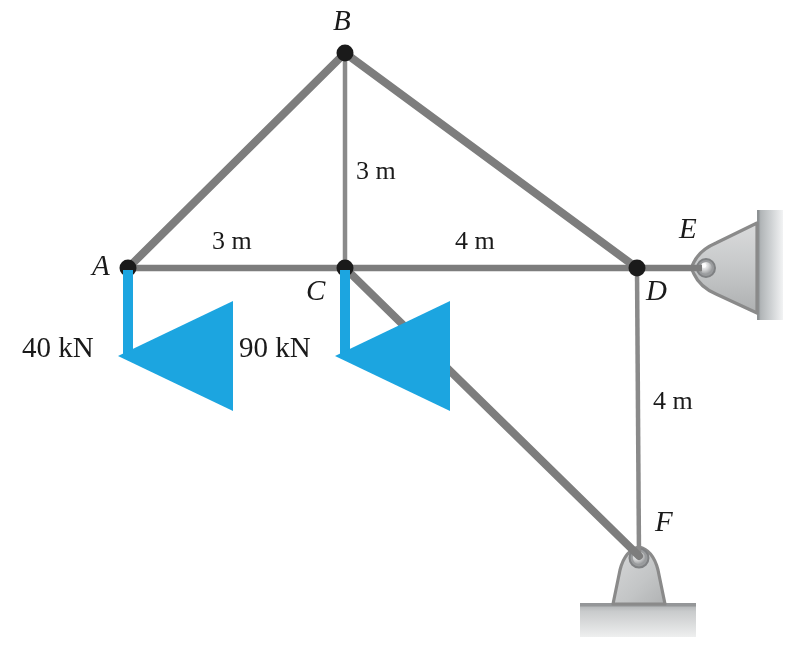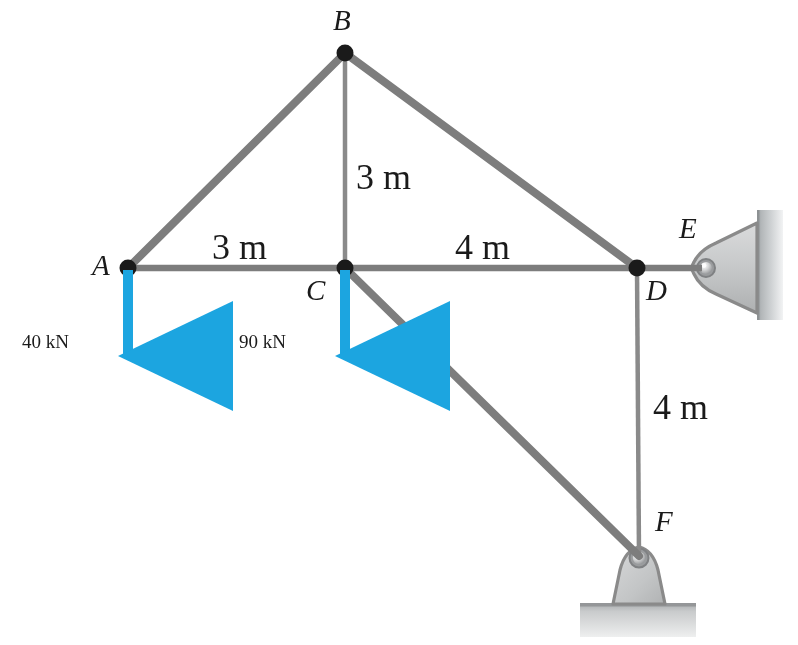--- a/index.html
+++ b/index.html
@@ -28,25 +28,25 @@
     color: #1a1a1a;
     white-space: nowrap;
     user-select: none;
   }
   .joint-label {
     font-style: italic;
     font-size: 29px;
     font-weight: 400;
   }
   .dim-label {
-    font-size: 36px;
+    font-size: 26px;
     font-weight: 400;
   }
   .load-label {
-    font-size: 19px;
+    font-size: 29px;
     font-weight: 400;
   }
 </style>
 </head>
 <body>
 
 <div id="figure-root">
 
   <svg id="truss-svg" viewBox="0 0 798 645">
     <defs>

